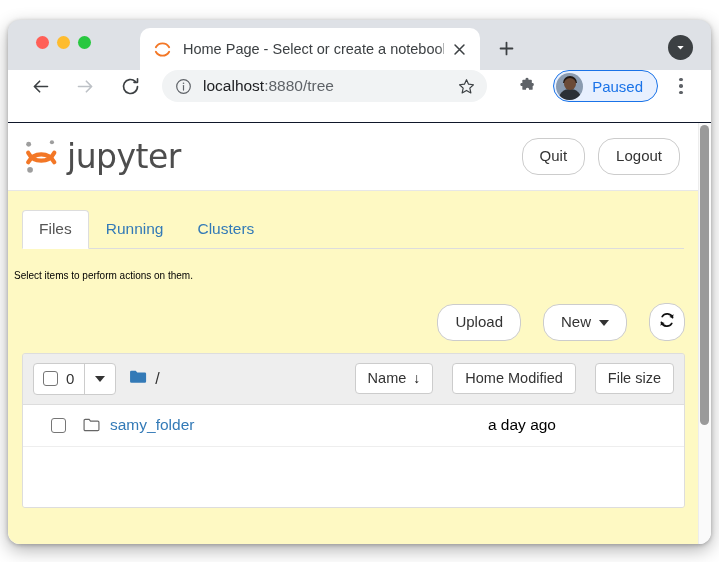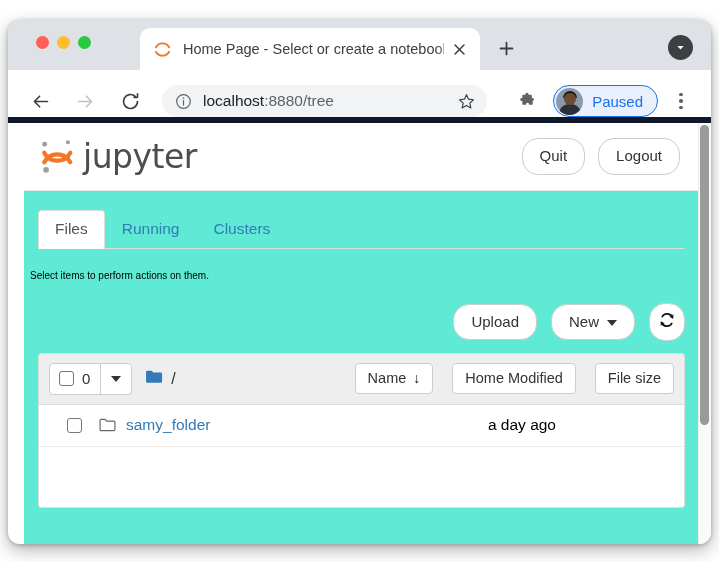--- a/index.html
+++ b/index.html
@@ -119,24 +119,24 @@
     align-items: center;
     justify-content: center;
   }
 
   
   .toolbar {
     position: relative;
     height: 53px;
     background: #ffffff;
     display: flex;
-    align-items: flex-end;
+    align-items: flex-start;
     padding: 0 16px;
     box-sizing: border-box;
-    border-bottom: 6px solid #0f172a;
+    border-bottom: 1px solid #0f172a;
   }
   .nav-btn {
     width: 32px;
     height: 32px;
     display: flex;
     align-items: center;
     justify-content: center;
     border-radius: 50%;
     flex: 0 0 auto;
   }
@@ -272,23 +272,22 @@
     height: 421px;
     background: #ffffff;
     overflow: hidden;
   }
   .page {
     position: absolute;
     left: 0;
     top: 0;
     right: 13px;
     bottom: 0;
-    background: #5eead4;
-    overflow: hidden;
-    margin-left: 16px;
+    background: #fef9c3;
+    overflow: hidden;
   }
   .scrollbar-track {
     position: absolute;
     right: 0;
     top: 0;
     bottom: 0;
     width: 13px;
     background: #fafafa;
     border-left: 1px solid #ededed;
     box-sizing: border-box;
@@ -377,24 +376,24 @@
 
   .jp-notice {
     font-size: 10px;
     color: #000000;
     padding: 21px 14px 0 6px;
   }
 
   
   .jp-action-row {
     display: flex;
-    align-items: center;
+    align-items: flex-end;
     justify-content: flex-end;
     padding: 22px 13px 0 14px;
-    gap: 4px;
+    gap: 12px;
   }
   .jp-action-row .jp-btn { margin-left: 10px; }
   .jp-btn.icon-btn {
     padding: 8px 9px;
     display: flex;
     align-items: center;
     justify-content: center;
   }
   .caret-down {
     display: inline-block;

